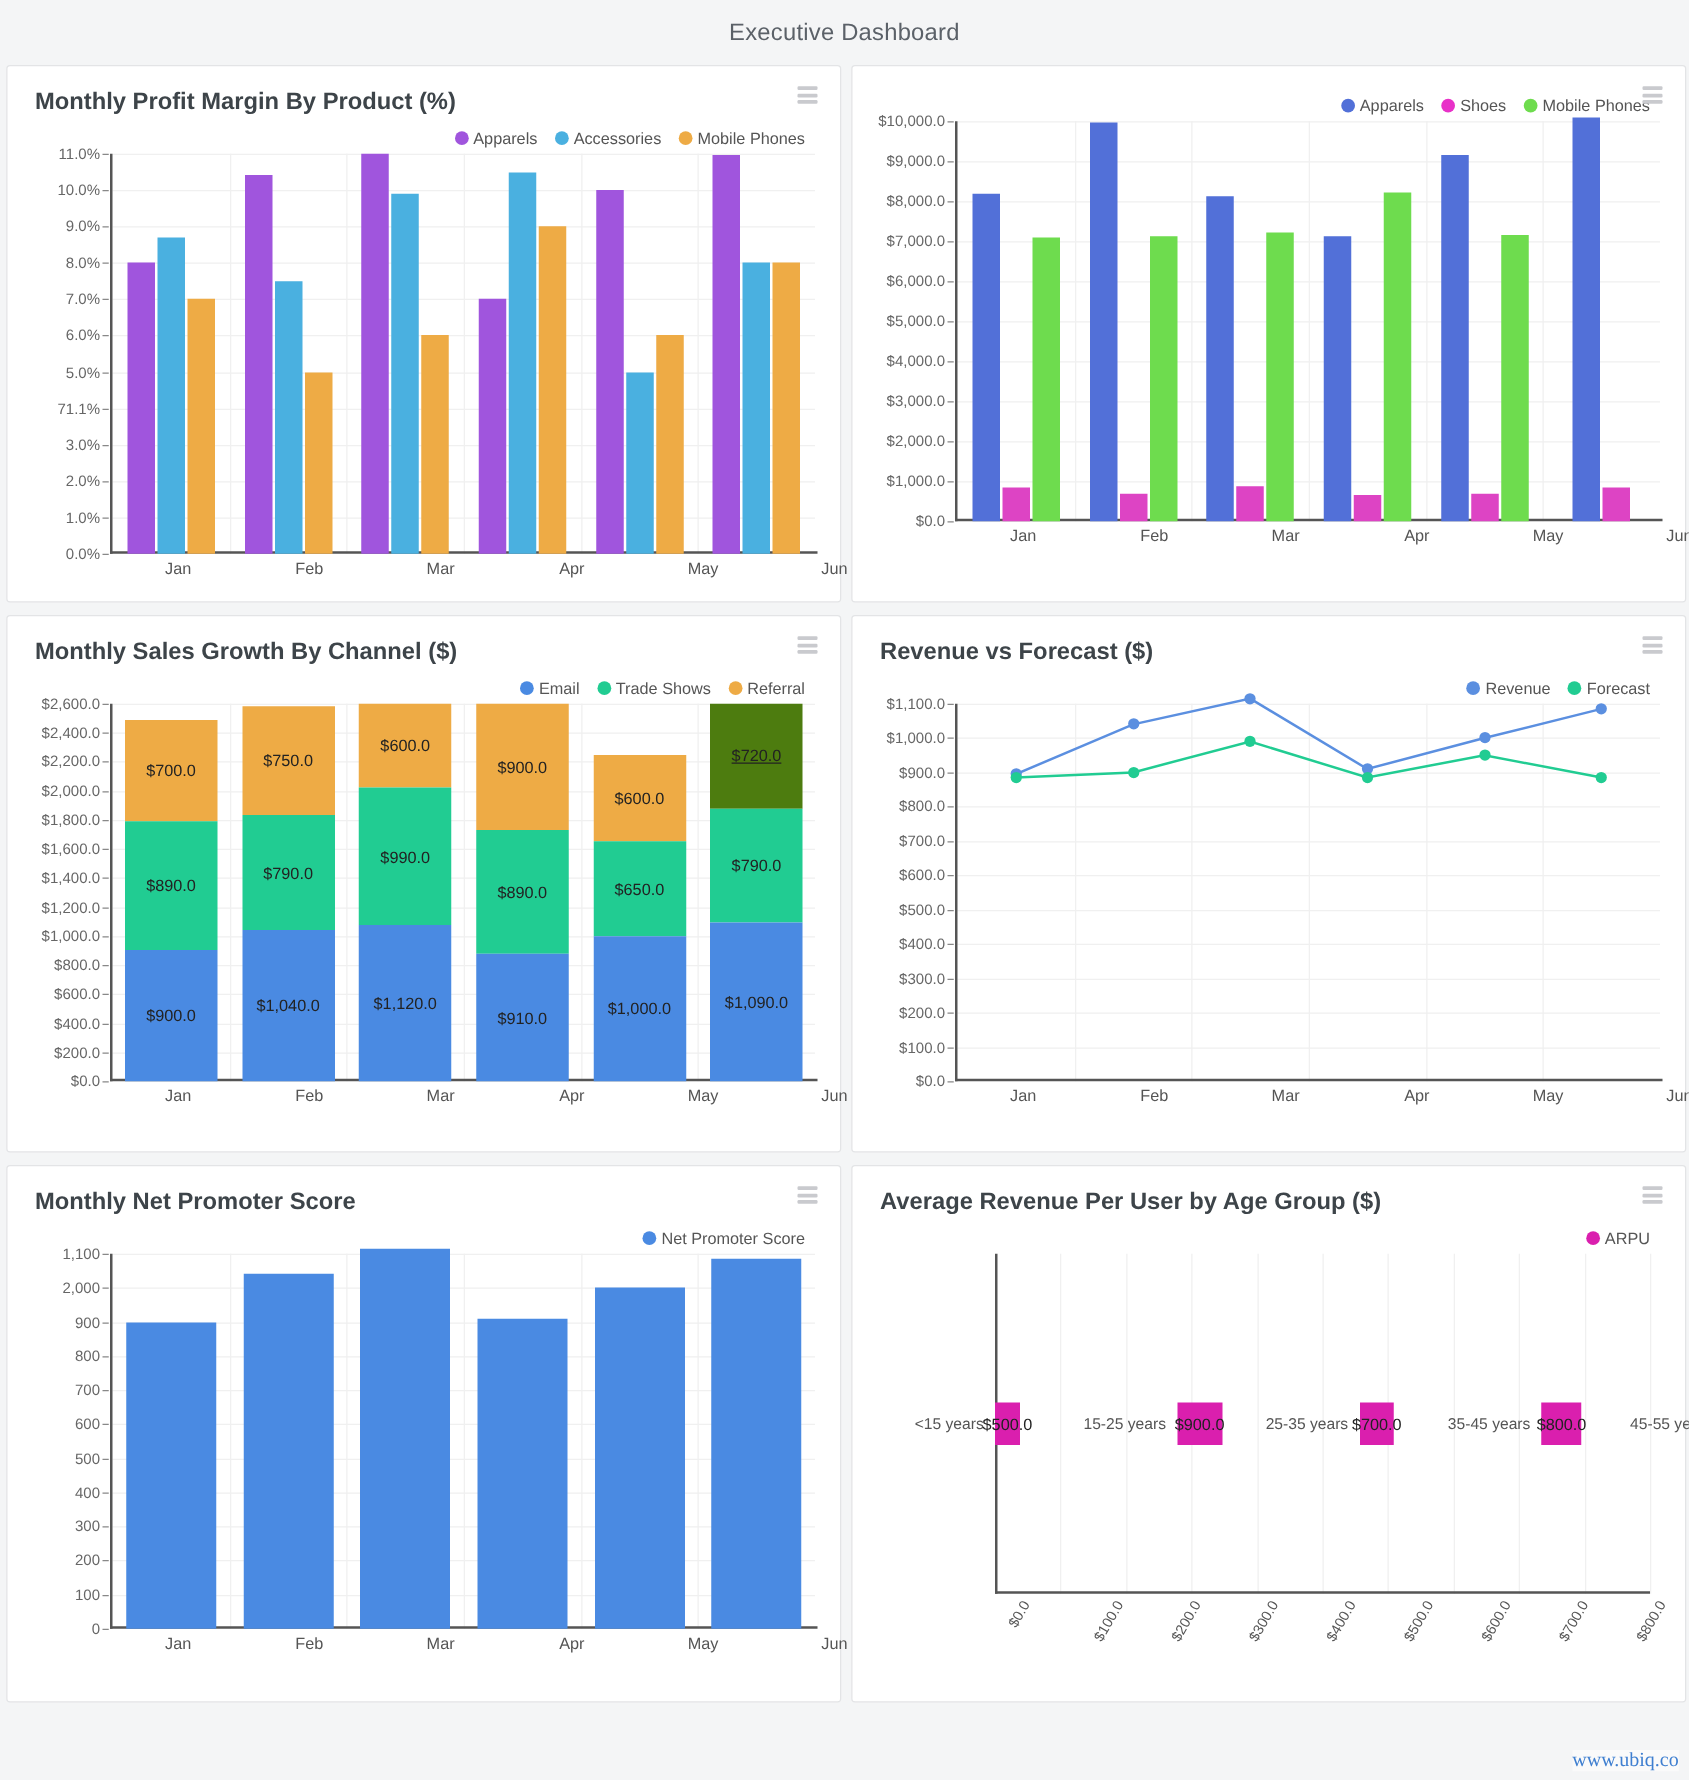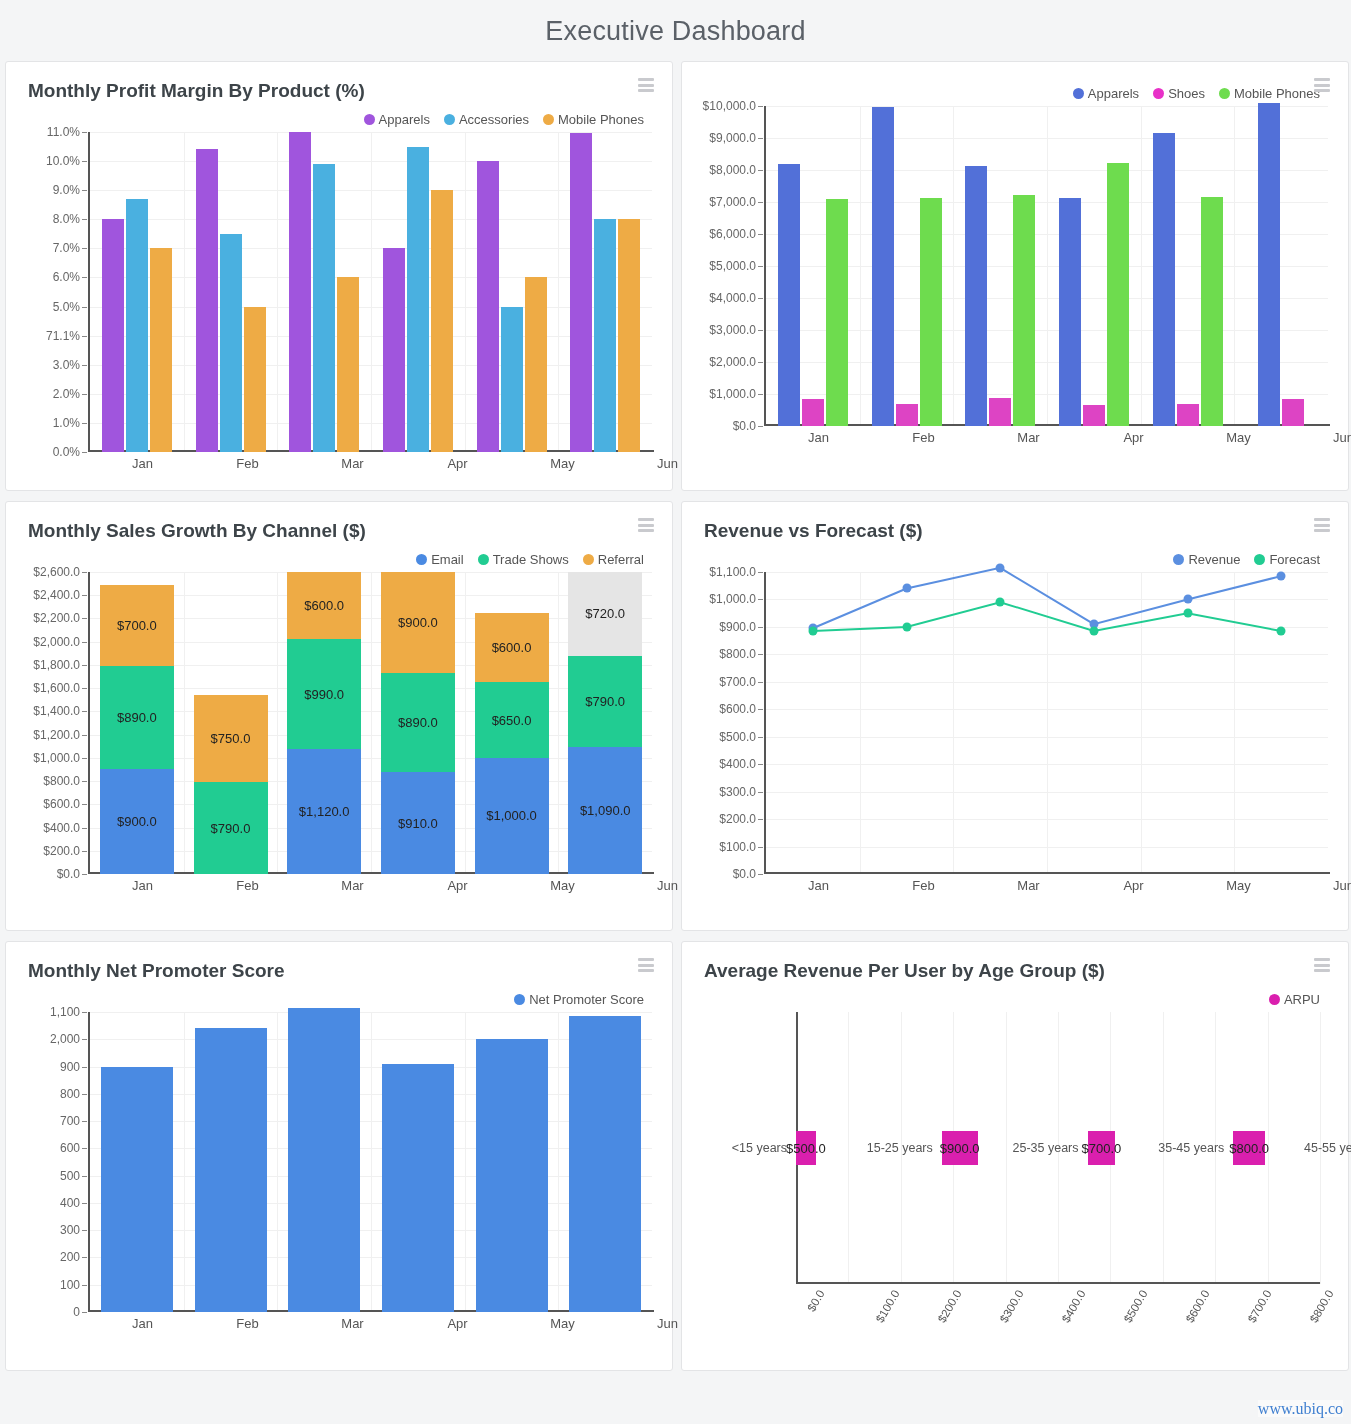--- a/index.html
+++ b/index.html
@@ -6,21 +6,21 @@
   html, body { margin:0; padding:0; }
   body {
     width:1351px; height:1424px;
     background:#f4f5f6;
     font-family:"Liberation Sans", sans-serif;
     color:#555;
     overflow:hidden;
   }
   #dash-title {
     text-align:center;
-    font-size:27px;
+    font-size:19px;
     font-weight:400;
     color:#5b6168;
     padding:16px 0 14px 0;
     letter-spacing:.2px;
   }
   .grid {
     display:grid;
     grid-template-columns: 668px 668px;
     gap:10px 8px;
     padding:0 5px;
@@ -370,20 +370,21 @@
             <div class="stack">
               <div class="seg" style="height: 26.9231%; background: rgb(238, 171, 69);">$700.0</div>
               <div class="seg" style="height: 34.2308%; background: rgb(33, 204, 146);">$890.0</div>
               <div class="seg" style="height: 34.6154%; background: rgb(74, 138, 226);">$900.0</div>
             </div>
           </div>
           <div class="sgroup">
             <div class="stack">
               <div class="seg" style="height: 28.8462%; background: rgb(238, 171, 69);">$750.0</div>
               <div class="seg" style="height: 30.3846%; background: rgb(33, 204, 146);">$790.0</div>
+              <div class="seg" style="height: 40%; background: rgb(74, 138, 226);">$1,040.0</div>
             </div>
           </div>
           <div class="sgroup">
             <div class="stack">
               <div class="seg" style="height: 23.0769%; background: rgb(238, 171, 69);">$600.0</div>
               <div class="seg" style="height: 38.0769%; background: rgb(33, 204, 146);">$990.0</div>
               <div class="seg" style="height: 43.0769%; background: rgb(74, 138, 226);">$1,120.0</div>
             </div>
           </div>
           <div class="sgroup">
@@ -395,21 +396,21 @@
           </div>
           <div class="sgroup">
             <div class="stack">
               <div class="seg" style="height: 23.0769%; background: rgb(238, 171, 69);">$600.0</div>
               <div class="seg" style="height: 25%; background: rgb(33, 204, 146);">$650.0</div>
               <div class="seg" style="height: 38.4615%; background: rgb(74, 138, 226);">$1,000.0</div>
             </div>
           </div>
           <div class="sgroup">
             <div class="stack">
-              <div class="seg" style="height: 27.6923%; background: #e5e5e5;">$720.0</div>
+              <div class="seg" style="height: 27.6923%; background: #4d7c0f; text-decoration: underline;">$720.0</div>
               <div class="seg" style="height: 30.3846%; background: rgb(33, 204, 146);">$790.0</div>
               <div class="seg" style="height: 41.9231%; background: rgb(74, 138, 226);">$1,090.0</div>
             </div>
           </div>
         </div>
       </div>
     <div class="xlabels" id="xl2" style="position: relative; left: 66px; margin-top: 4px; display: flex;">
         <span>Jan</span>
         <span>Feb</span>
         <span>Mar</span>

